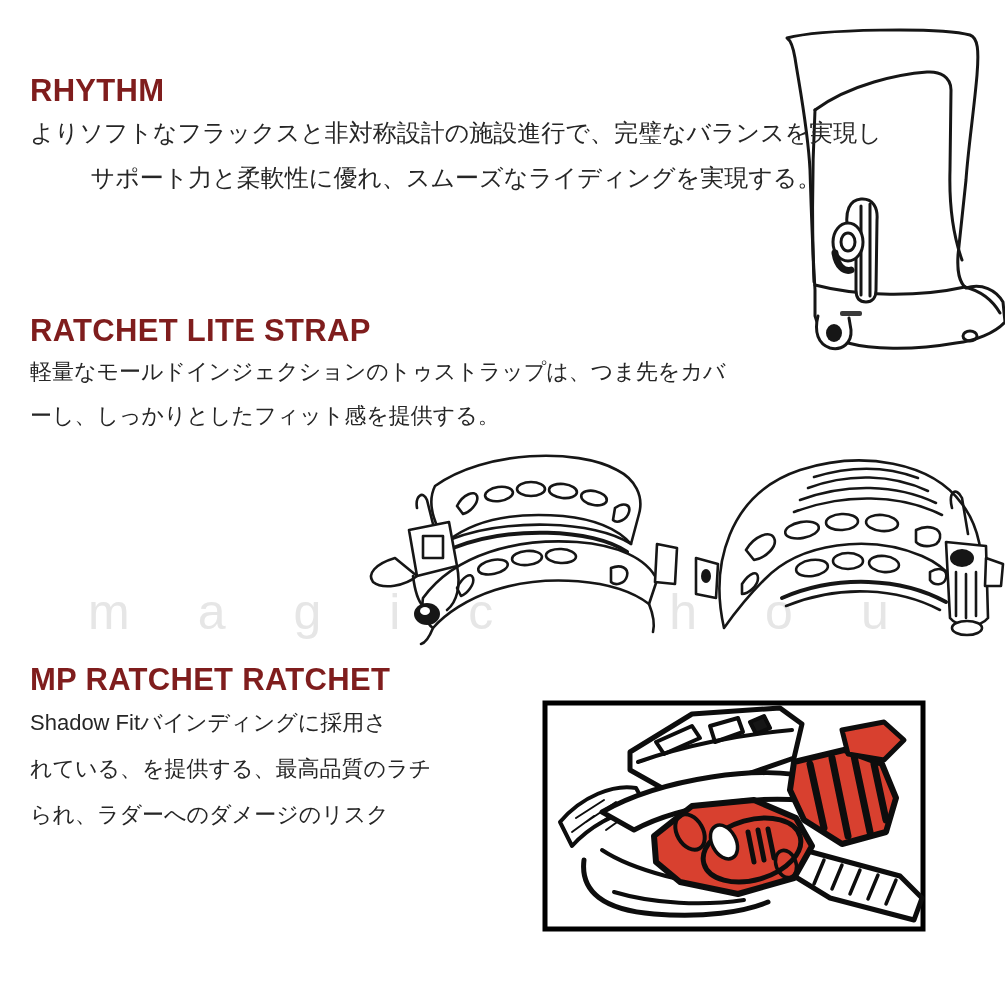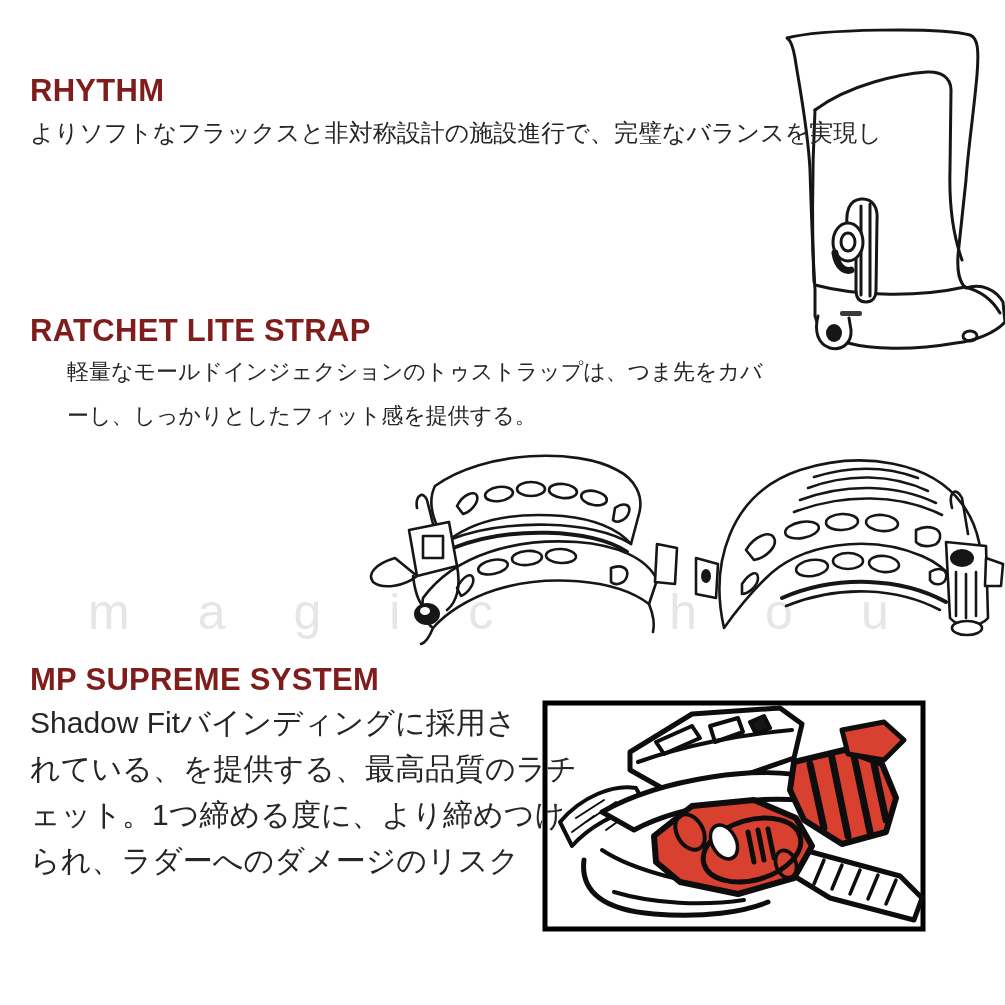--- a/index.html
+++ b/index.html
@@ -6,22 +6,22 @@
   body{width:1005px;height:1005px;background:#ffffff;overflow:hidden;
        font-family:"Liberation Sans","DejaVu Sans",sans-serif;}
   #page{position:relative;width:1005px;height:1005px;background:#ffffff;}
 
   .sec-title{position:absolute;left:30px;margin:0;
       font-weight:700;font-size:31px;line-height:34px;color:#7f1d1d;
       letter-spacing:.3px;white-space:nowrap;}
   .sec-body{position:absolute;left:30px;color:#262626;white-space:nowrap;}
   .sec-body .line{display:block;}
   .body-a .line{font-size:24px;line-height:45px;text-align:center;}
-  .body-b .line{font-size:22px;line-height:44px;margin-left:37px;}
-  .body-c .line{font-size:30px;line-height:46px;}
+  .body-b .line{font-size:22px;line-height:44px;}
+  .body-c .line{font-size:22px;line-height:46px;}
 
   #watermark{position:absolute;left:88px;top:583px;z-index:0;
       font-size:50px;color:#e6e6e6;letter-spacing:68px;word-spacing:26px;
       white-space:nowrap;user-select:none;}
 
   .illus{position:absolute;z-index:1;}
   #illus-highback{left:760px;top:20px;width:245px;height:335px;}
   #illus-strap-left{left:365px;top:446px;width:320px;height:200px;}
   #illus-strap-right{left:690px;top:446px;width:315px;height:192px;}
   #illus-ratchet{left:542px;top:700px;width:384px;height:232px;}
@@ -33,33 +33,33 @@
 
 <div id="page">
 
   <div id="watermark" style="color: rgb(230, 230, 230);">magic hour</div>
 
   <div class="textlayer">
 
     <h2 class="sec-title" style="top:74px">RHYTHM</h2>
     <div class="sec-body body-a" style="top:110px">
       <span class="line">よりソフトなフラックスと非対称設計の施設進行で、完璧なバランスを実現し</span>
+      <span class="line">サポート力と柔軟性に優れ、スムーズなライディングを実現する。</span>
     </div>
 
     <h2 class="sec-title" style="top:314px">RATCHET LITE STRAP</h2>
     <div class="sec-body body-b" style="top:350px">
       <span class="line">軽量なモールドインジェクションのトゥストラップは、つま先をカバ</span>
       <span class="line">ーし、しっかりとしたフィット感を提供する。</span>
     </div>
 
-    <h2 class="sec-title" style="top:663px">MP SUPREME SYSTEM</h2>
+    <h2 class="sec-title" style="top:663px">MP RATCHET RATCHET</h2>
     <div class="sec-body body-c" style="top:700px">
       <span class="line">Shadow Fitバインディングに採用さ</span>
       <span class="line">れている、を提供する、最高品質のラチ</span>
-      <span class="line">ェット。1つ締める度に、より締めつけ</span>
       <span class="line">られ、ラダーへのダメージのリスク</span>
     </div>
   </div>
 
   <svg id="illus-highback" class="illus" viewBox="0 0 245 335">
     <g fill="none" stroke="#161616" stroke-width="3" stroke-linecap="round" stroke-linejoin="round">
       <path fill="#ffffff" d="M27,18 C60,9 180,7 210,15 C218,18 219,30 217,55
         C214,90 208,130 206,160 L198,235 C197,252 199,262 206,268
         C222,263 236,270 243,282 L245,302 C235,313 215,321 196,323
         C150,331 110,329 88,323 C70,319 58,309 55,296 L55,270

